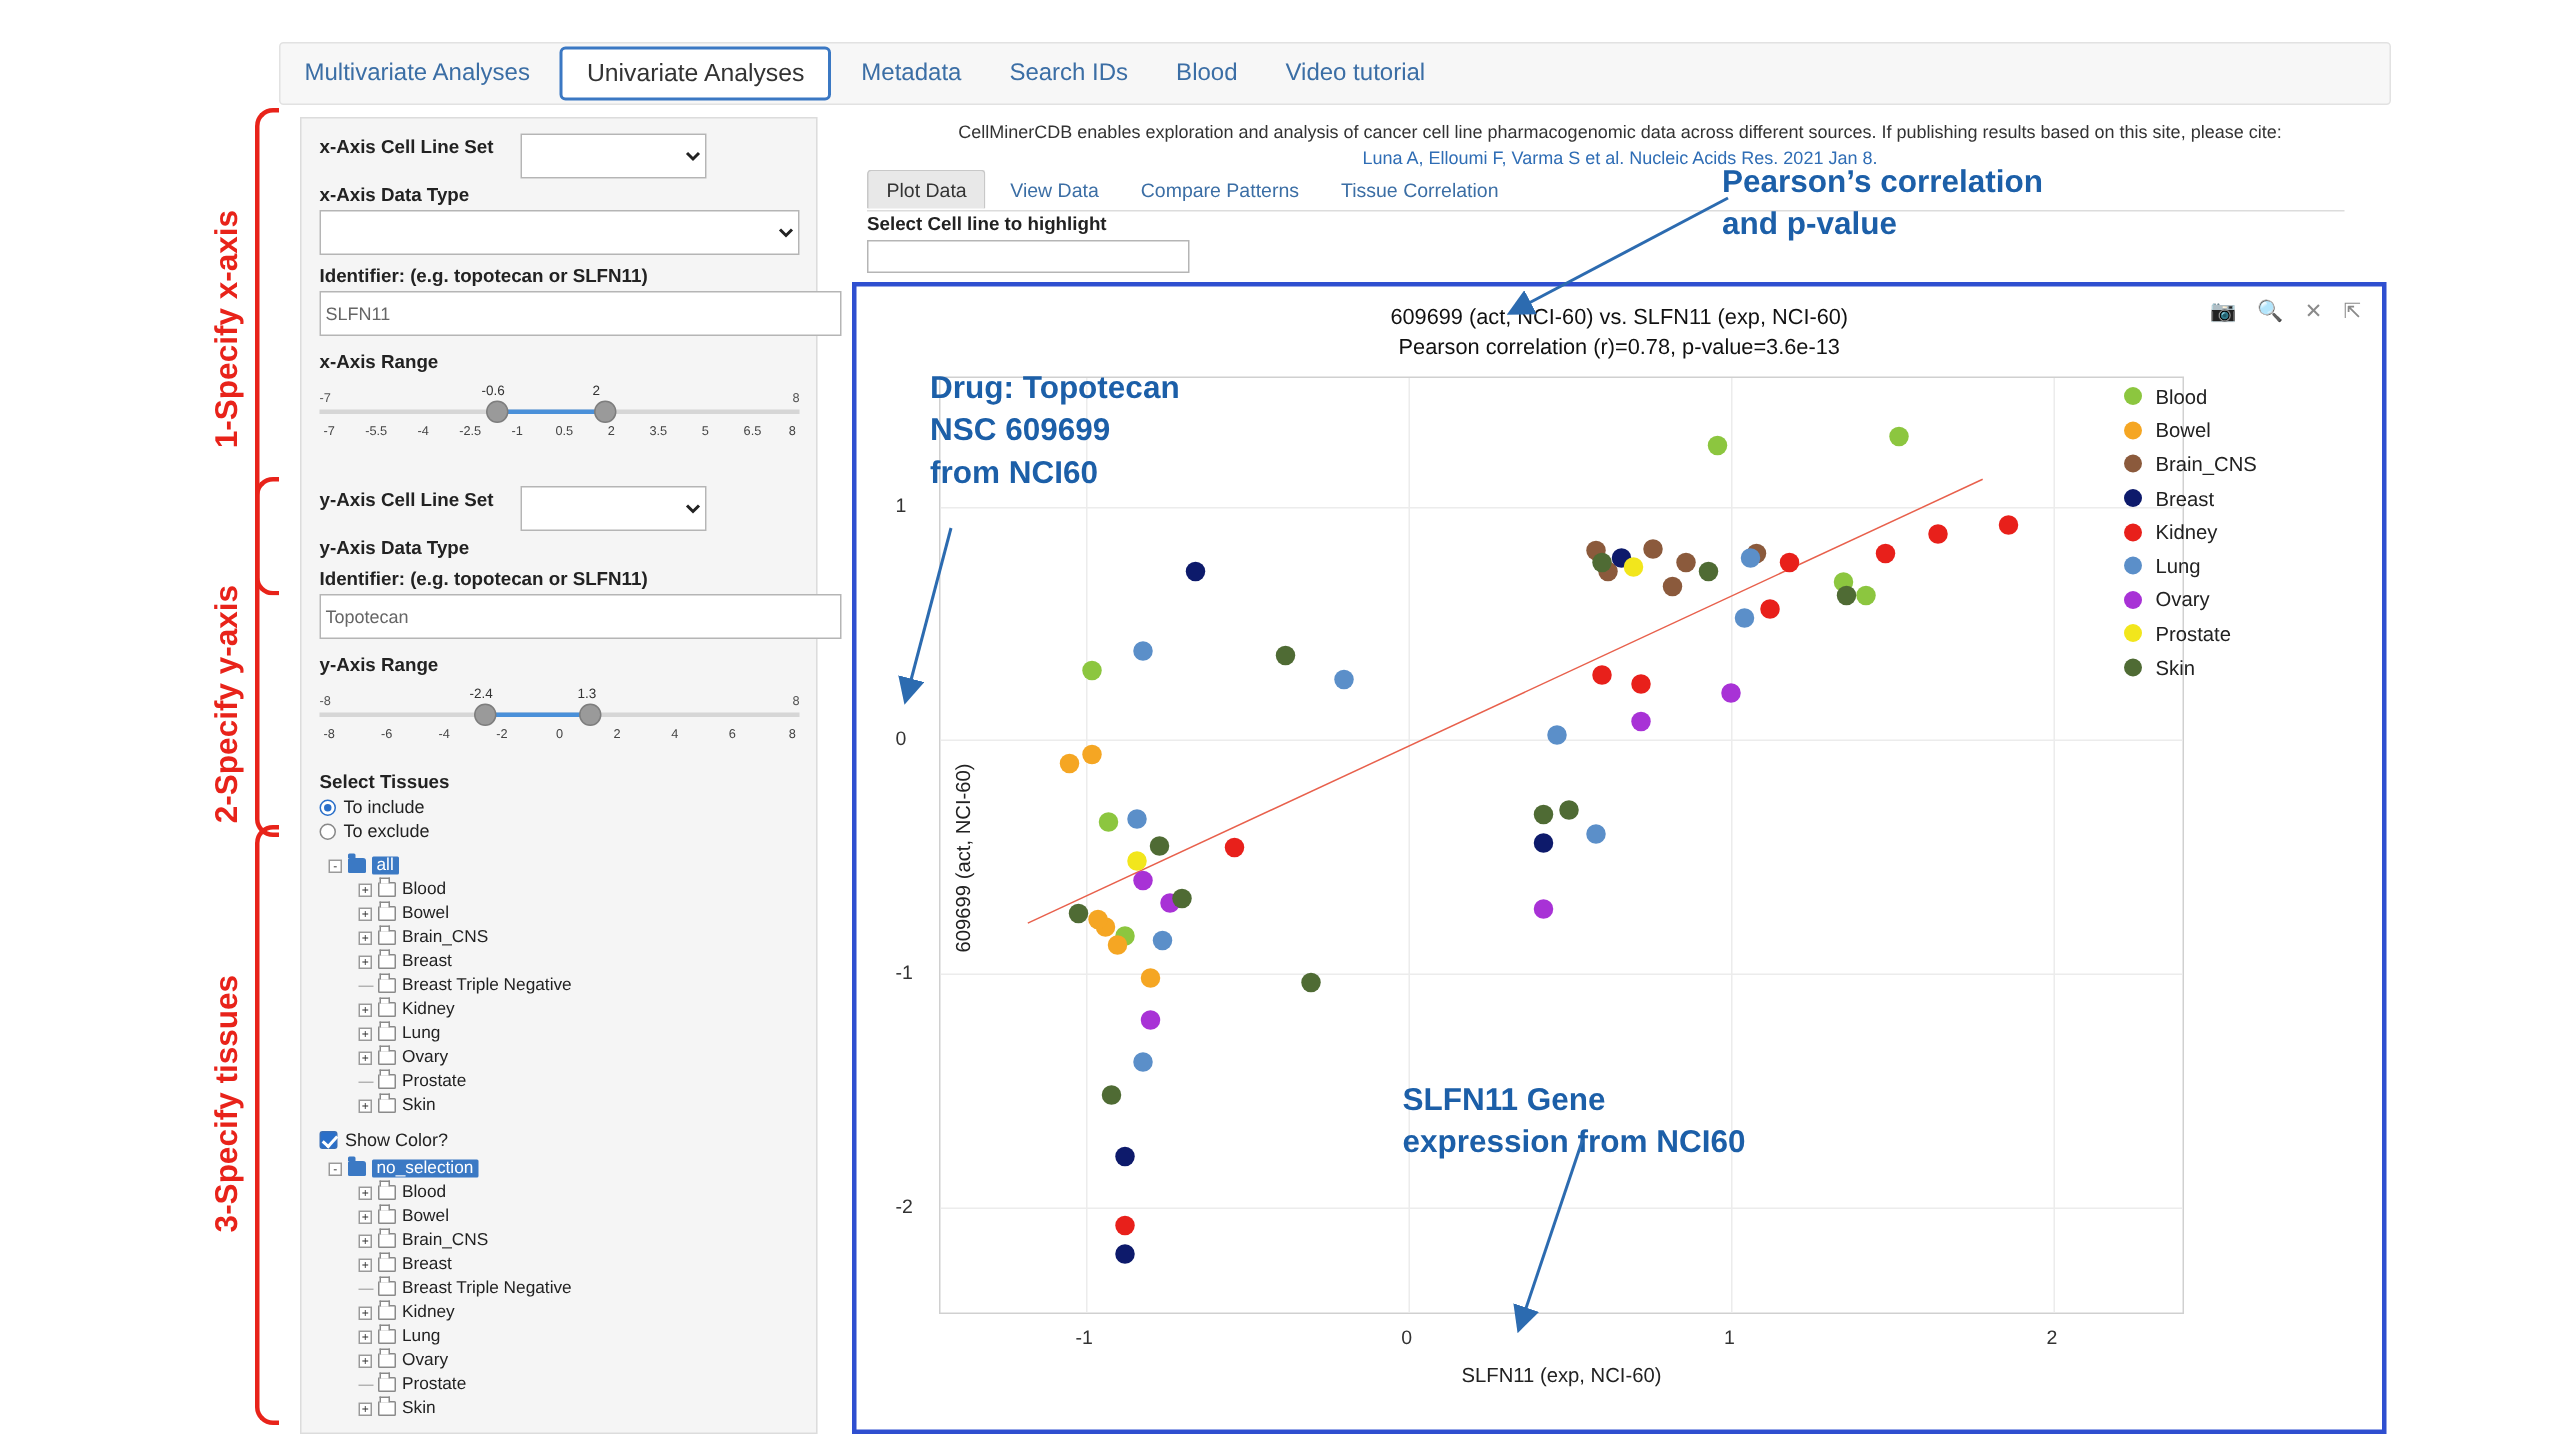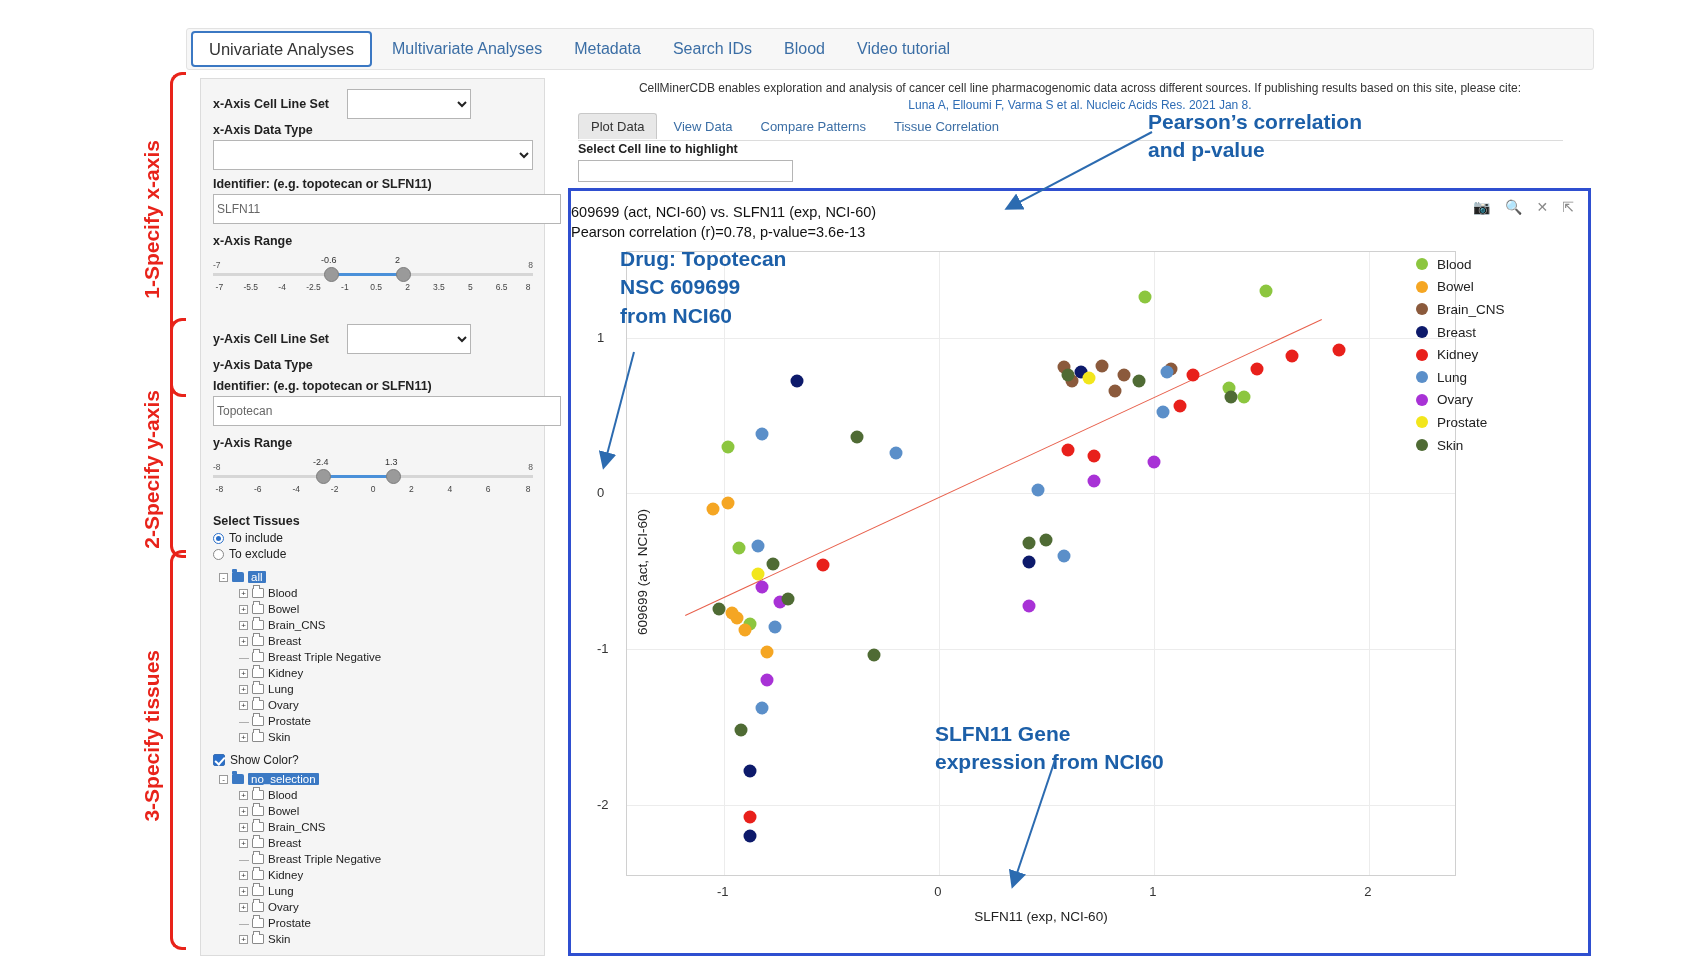--- a/index.html
+++ b/index.html
@@ -28,21 +28,21 @@
     margin: 2px 4px 2px 4px; font-size: 16.5px;
   }
 
   
   .leftpanel {
     position: absolute; left: 200px; top: 78px; width: 345px; height: 878px;
     background: #f5f5f5; border: 1px solid #dcdcdc;
     padding: 10px 12px; font-size: 12.5px; color: #222;
   }
   .lbl { font-weight: bold; font-size: 12.5px; margin: 2px 0 3px; }
-  .row { display: flex; align-items: center; gap: 18px; margin-bottom: 4px; }
+  .row { display: flex; align-items: flex-start; gap: 18px; margin-bottom: 4px; }
   select.inp, input.inp {
     font-family: "Liberation Sans", sans-serif; font-size: 12px;
     border: 1px solid #b5b5b5; background: #fff; color: #222;
     height: 21px; padding: 14px 3px;
   }
   select.narrow { width: 124px; }
   select.wide { width: 320px; }
   input.wide { width: 348px; height: 23px; color: #666; }
 
   
@@ -139,21 +139,21 @@
   
   .plotframe {
     position: absolute; left: 568px; top: 188px; width: 1023px; height: 768px;
     border: 3px solid #2f4fd0; background: #fff;
   }
   .plot-icons {
     position: absolute; right: 14px; top: 8px; display: flex; gap: 14px;
     color: #8a8a8a; font-size: 14px;
   }
   .plot-title {
-    position: absolute; left: 0; right: 0; top: 12px; 
+    position: absolute; left: 0; right: 0; top: 12px; text-align: center;
     font-size: 14.5px; color: #111; line-height: 1.35;
   }
 
   .axes-box {
     position: absolute; left: 55px; top: 60px; width: 830px; height: 625px;
     border: 1px solid #d0d0d0; background: #fff; overflow: hidden;
   }
   .gridline { position: absolute; background: #ececec; }
   .gridline.v { width: 1px; top: 0; bottom: 0; }
   .gridline.h { height: 1px; left: 0; right: 0; }
@@ -188,22 +188,22 @@
     border-radius: 12px 0 0 12px; width: 16px;
   }
   svg.arrow { position: absolute; overflow: visible; }
 </style>
 </head>
 <body>
 
 <div id="root">
 
   <div class="tabbar">
+    <div class="tab">Multivariate Analyses</div>
     <div class="tab active">Univariate Analyses</div>
-    <div class="tab">Multivariate Analyses</div>
     <div class="tab">Metadata</div>
     <div class="tab">Search IDs</div>
     <div class="tab">Blood</div>
     <div class="tab">Video tutorial</div>
   </div>
 
   <div class="leftpanel">
 
     <div class="row">
       <span class="lbl">x-Axis Cell Line Set</span>

